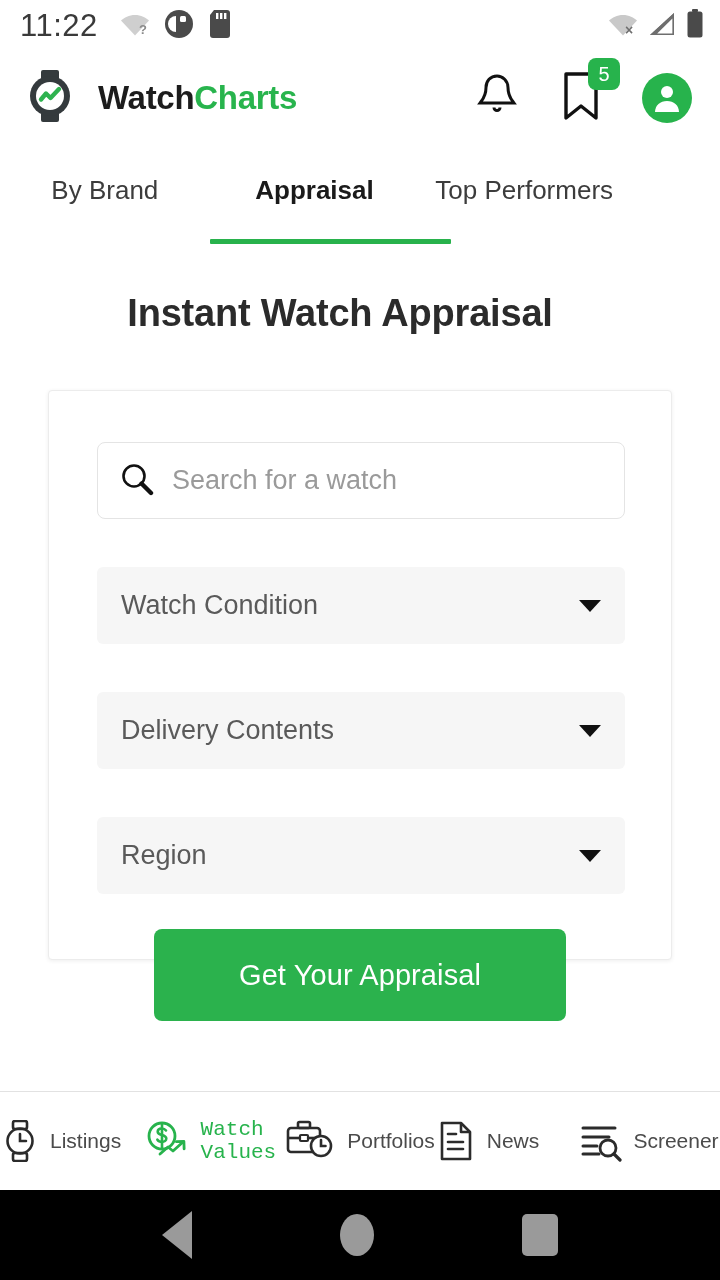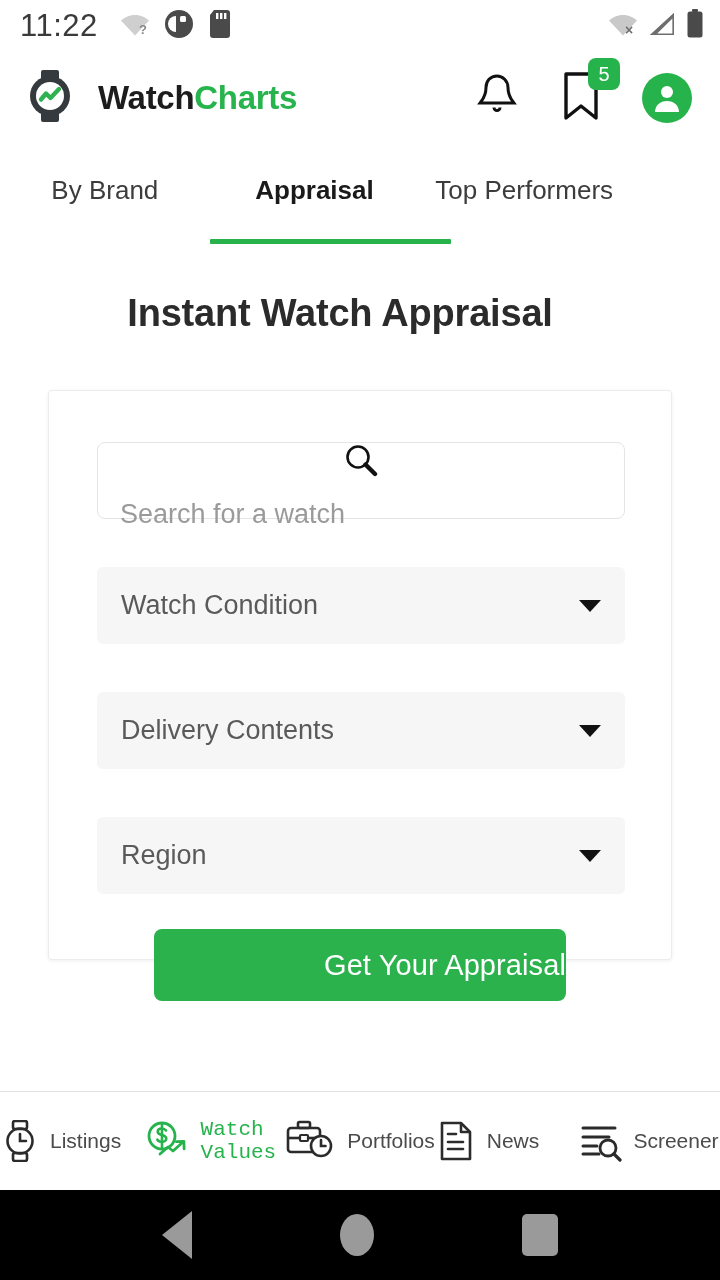--- a/index.html
+++ b/index.html
@@ -69,21 +69,21 @@
   
   .card {
     position:absolute; top:390px; left:48px; width:624px; height:570px;
     background:#fff; border:1px solid #ececec; border-radius:4px;
     box-shadow:0 1px 4px rgba(0,0,0,0.07);
   }
 
   .search-box {
     position:absolute; top:51px; left:48px; width:528px; height:77px;
     background:#fff; border:1px solid #e4e4e4; border-radius:8px;
-    display:flex; align-items:center; padding:0 22px; gap:18px;flex-direction:column;
+    display:flex; align-items:center; padding:0 22px; gap:18px;
   }
   .search-input {
     border:none; outline:none; background:transparent;
     font-family:"Liberation Sans", sans-serif; font-size:27px; color:#4a4a4a;
     width:100%; padding:0;
   }
   .search-input::placeholder { color:#9a9a9a; }
 
   .select-row {
     position:absolute; left:48px; width:528px; height:77px;
@@ -96,24 +96,24 @@
     width:0; height:0;
     border-left:11px solid transparent;
     border-right:11px solid transparent;
     border-top:12px solid #111;
   }
   .sel-1 { top:176px; }
   .sel-2 { top:301px; }
   .sel-3 { top:426px; }
 
   .cta {
-    position:absolute; top:929px; left:154px; width:412px; height:72px;
+    position:absolute; top:929px; left:154px; width:412px; height:92px;
     background:#2bb24d; border:none; border-radius:8px;
     color:#fff; font-family:"Liberation Sans", sans-serif;
-    font-size:29px; letter-spacing:0.1px; cursor:pointer;text-align:right;
+    font-size:29px; letter-spacing:0.1px; cursor:pointer;
   }
 
   
   .bottomnav {
     position:absolute; bottom:90px; left:0; width:720px; height:99px;
     background:#fff; border-top:1px solid #e2e2e2;
     display:flex; align-items:center;
   }
   .navitem {
     flex:1; display:flex; flex-direction:row; align-items:center; gap:10px;

